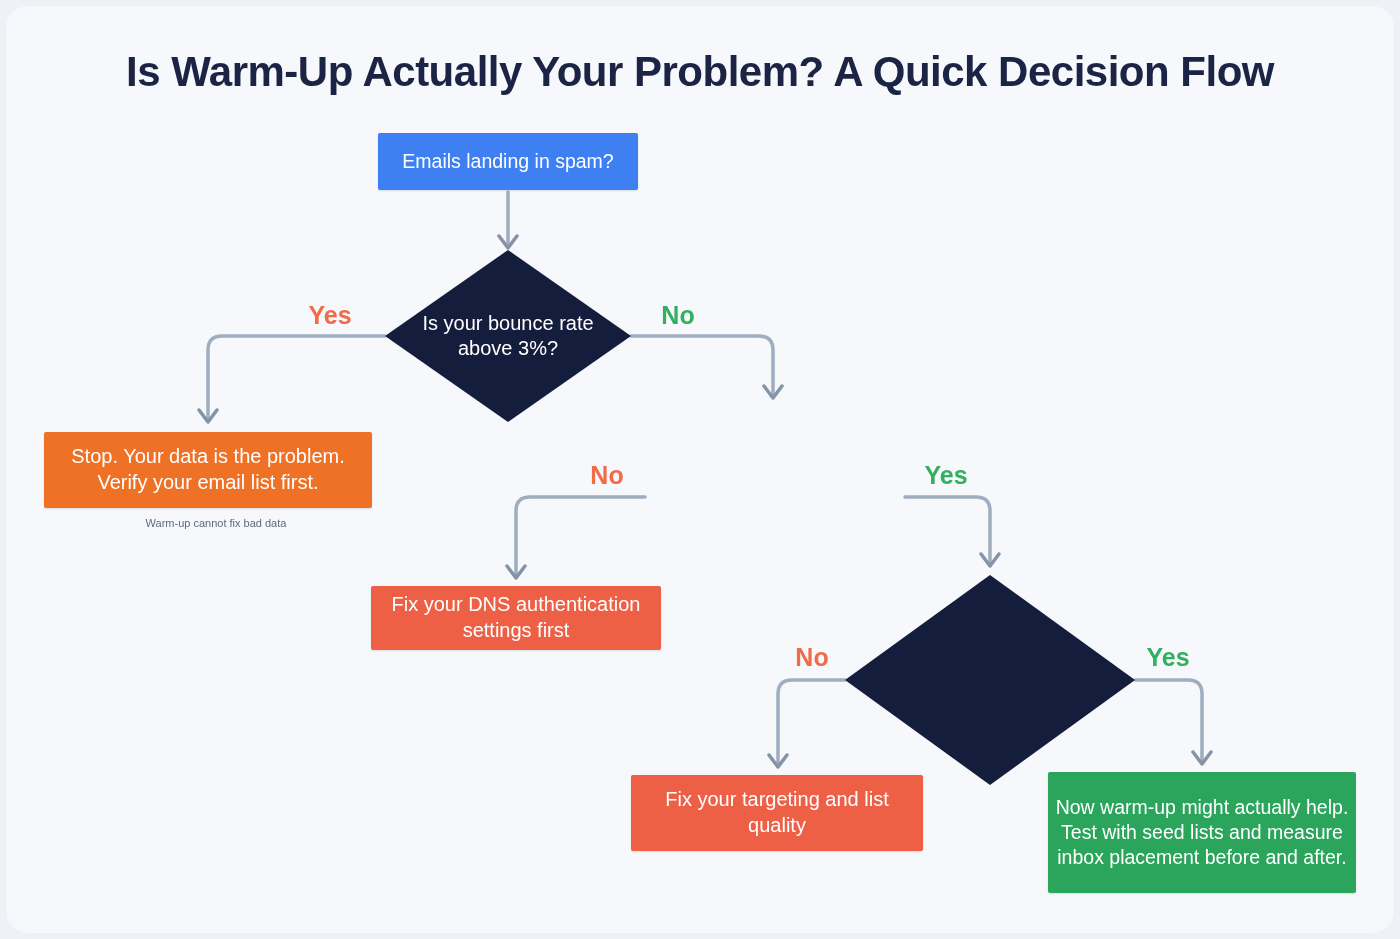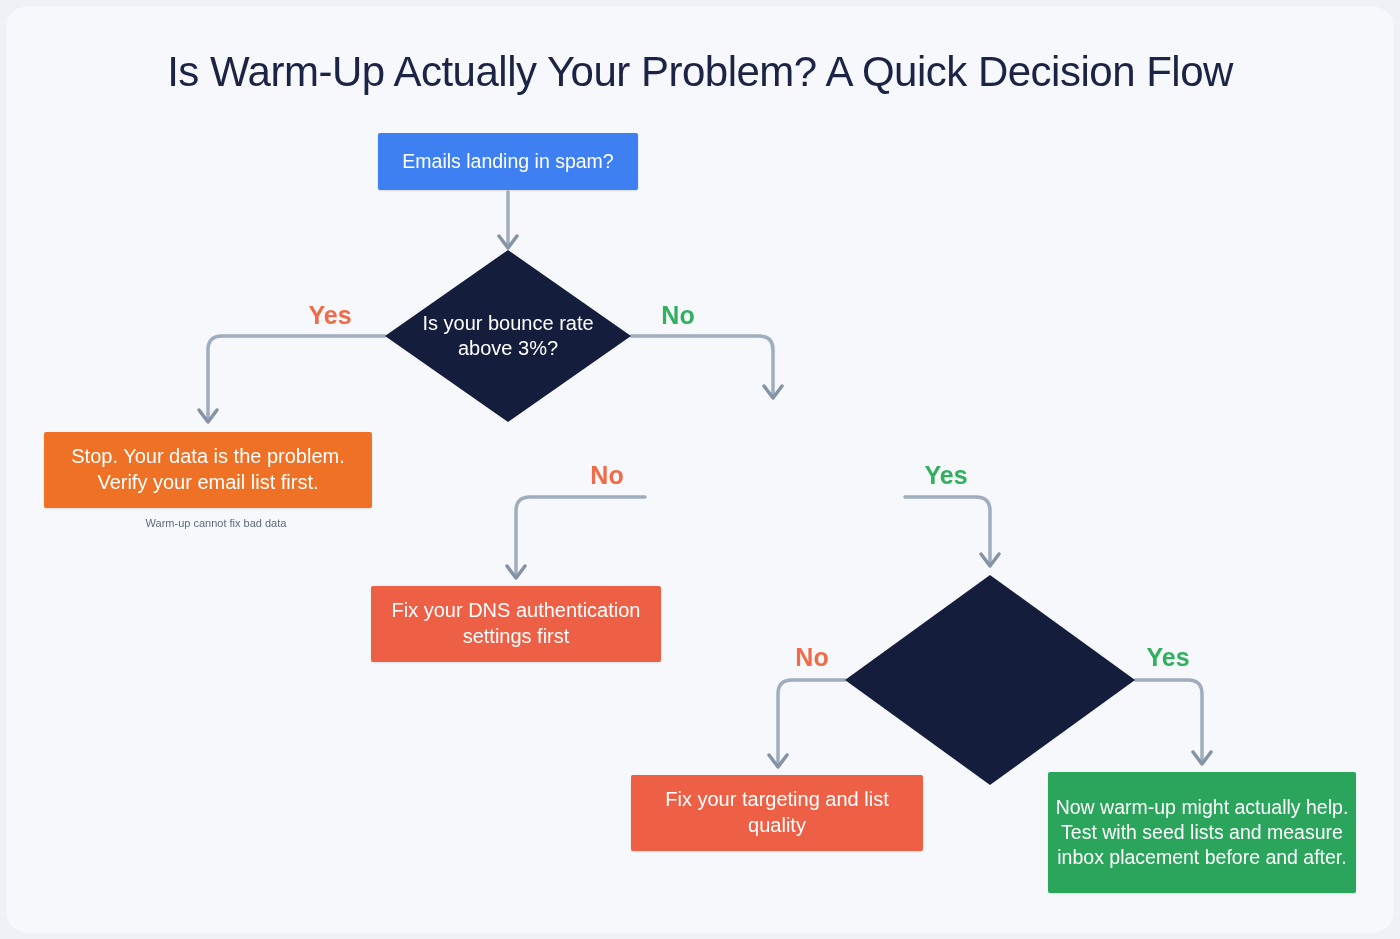--- a/index.html
+++ b/index.html
@@ -6,38 +6,38 @@
   #canvas{
     position:relative;width:1400px;height:939px;overflow:hidden;
     background:#eef1f6;font-family:"Liberation Sans", sans-serif;
   }
   #card{
     position:absolute;left:6px;top:6px;right:6px;bottom:6px;
     background:#f6f8fb;border-radius:22px;
   }
   .title{
     position:absolute;left:0;top:48px;width:1400px;text-align:center;
-    font-size:42px;font-weight:400;color:var(--title,#1b2444);
+    font-size:42px;font-weight:700;color:var(--title,#1b2444);
     letter-spacing:-0.5px;
   }
   svg.connectors{position:absolute;left:0;top:0;width:1400px;height:939px;}
   svg.connectors path{
     stroke:var(--line,#9fadbf);stroke-width:3.5;fill:none;
     stroke-linecap:round;stroke-linejoin:round;
   }
   svg.connectors path.head{stroke:var(--arrowhead,#8593a6);}
   .node{
     position:absolute;display:flex;align-items:center;justify-content:center;
     text-align:center;color:#fff;box-sizing:border-box;
   }
   .rect{border-radius:2px;font-size:20px;font-weight:500;line-height:1.28;
     box-shadow:0 1px 2px rgba(20,30,60,.12);}
   .start{left:378px;top:133px;width:260px;height:57px;background:var(--blue,#3e80f2);font-size:19.5px;}
   .stop-box{left:44px;top:432px;width:328px;height:76px;background:var(--orange,#ef7125);padding:0 6px;}
-  .dns-box{left:371px;top:586px;width:290px;height:76px;background:var(--coral,#ee6046);padding:7px 14px;}
+  .dns-box{left:371px;top:586px;width:290px;height:64px;background:var(--coral,#ee6046);padding:7px 14px;}
   .target-box{left:631px;top:775px;width:292px;height:76px;background:var(--coral,#ee6046);padding:7px 28px;}
   .success-box{left:1048px;top:772px;width:308px;height:121px;background:var(--green,#2aa55b);padding:0 4px;font-size:19.5px;}
   .diamond{
     position:absolute;color:#fff;
     display:flex;align-items:center;justify-content:center;text-align:center;
   }
   .diamond .shape{
     position:absolute;left:0;top:0;width:100%;height:100%;
     background:var(--navy,#141e3c);
     clip-path:polygon(50% 0,100% 50%,50% 100%,0 50%);

